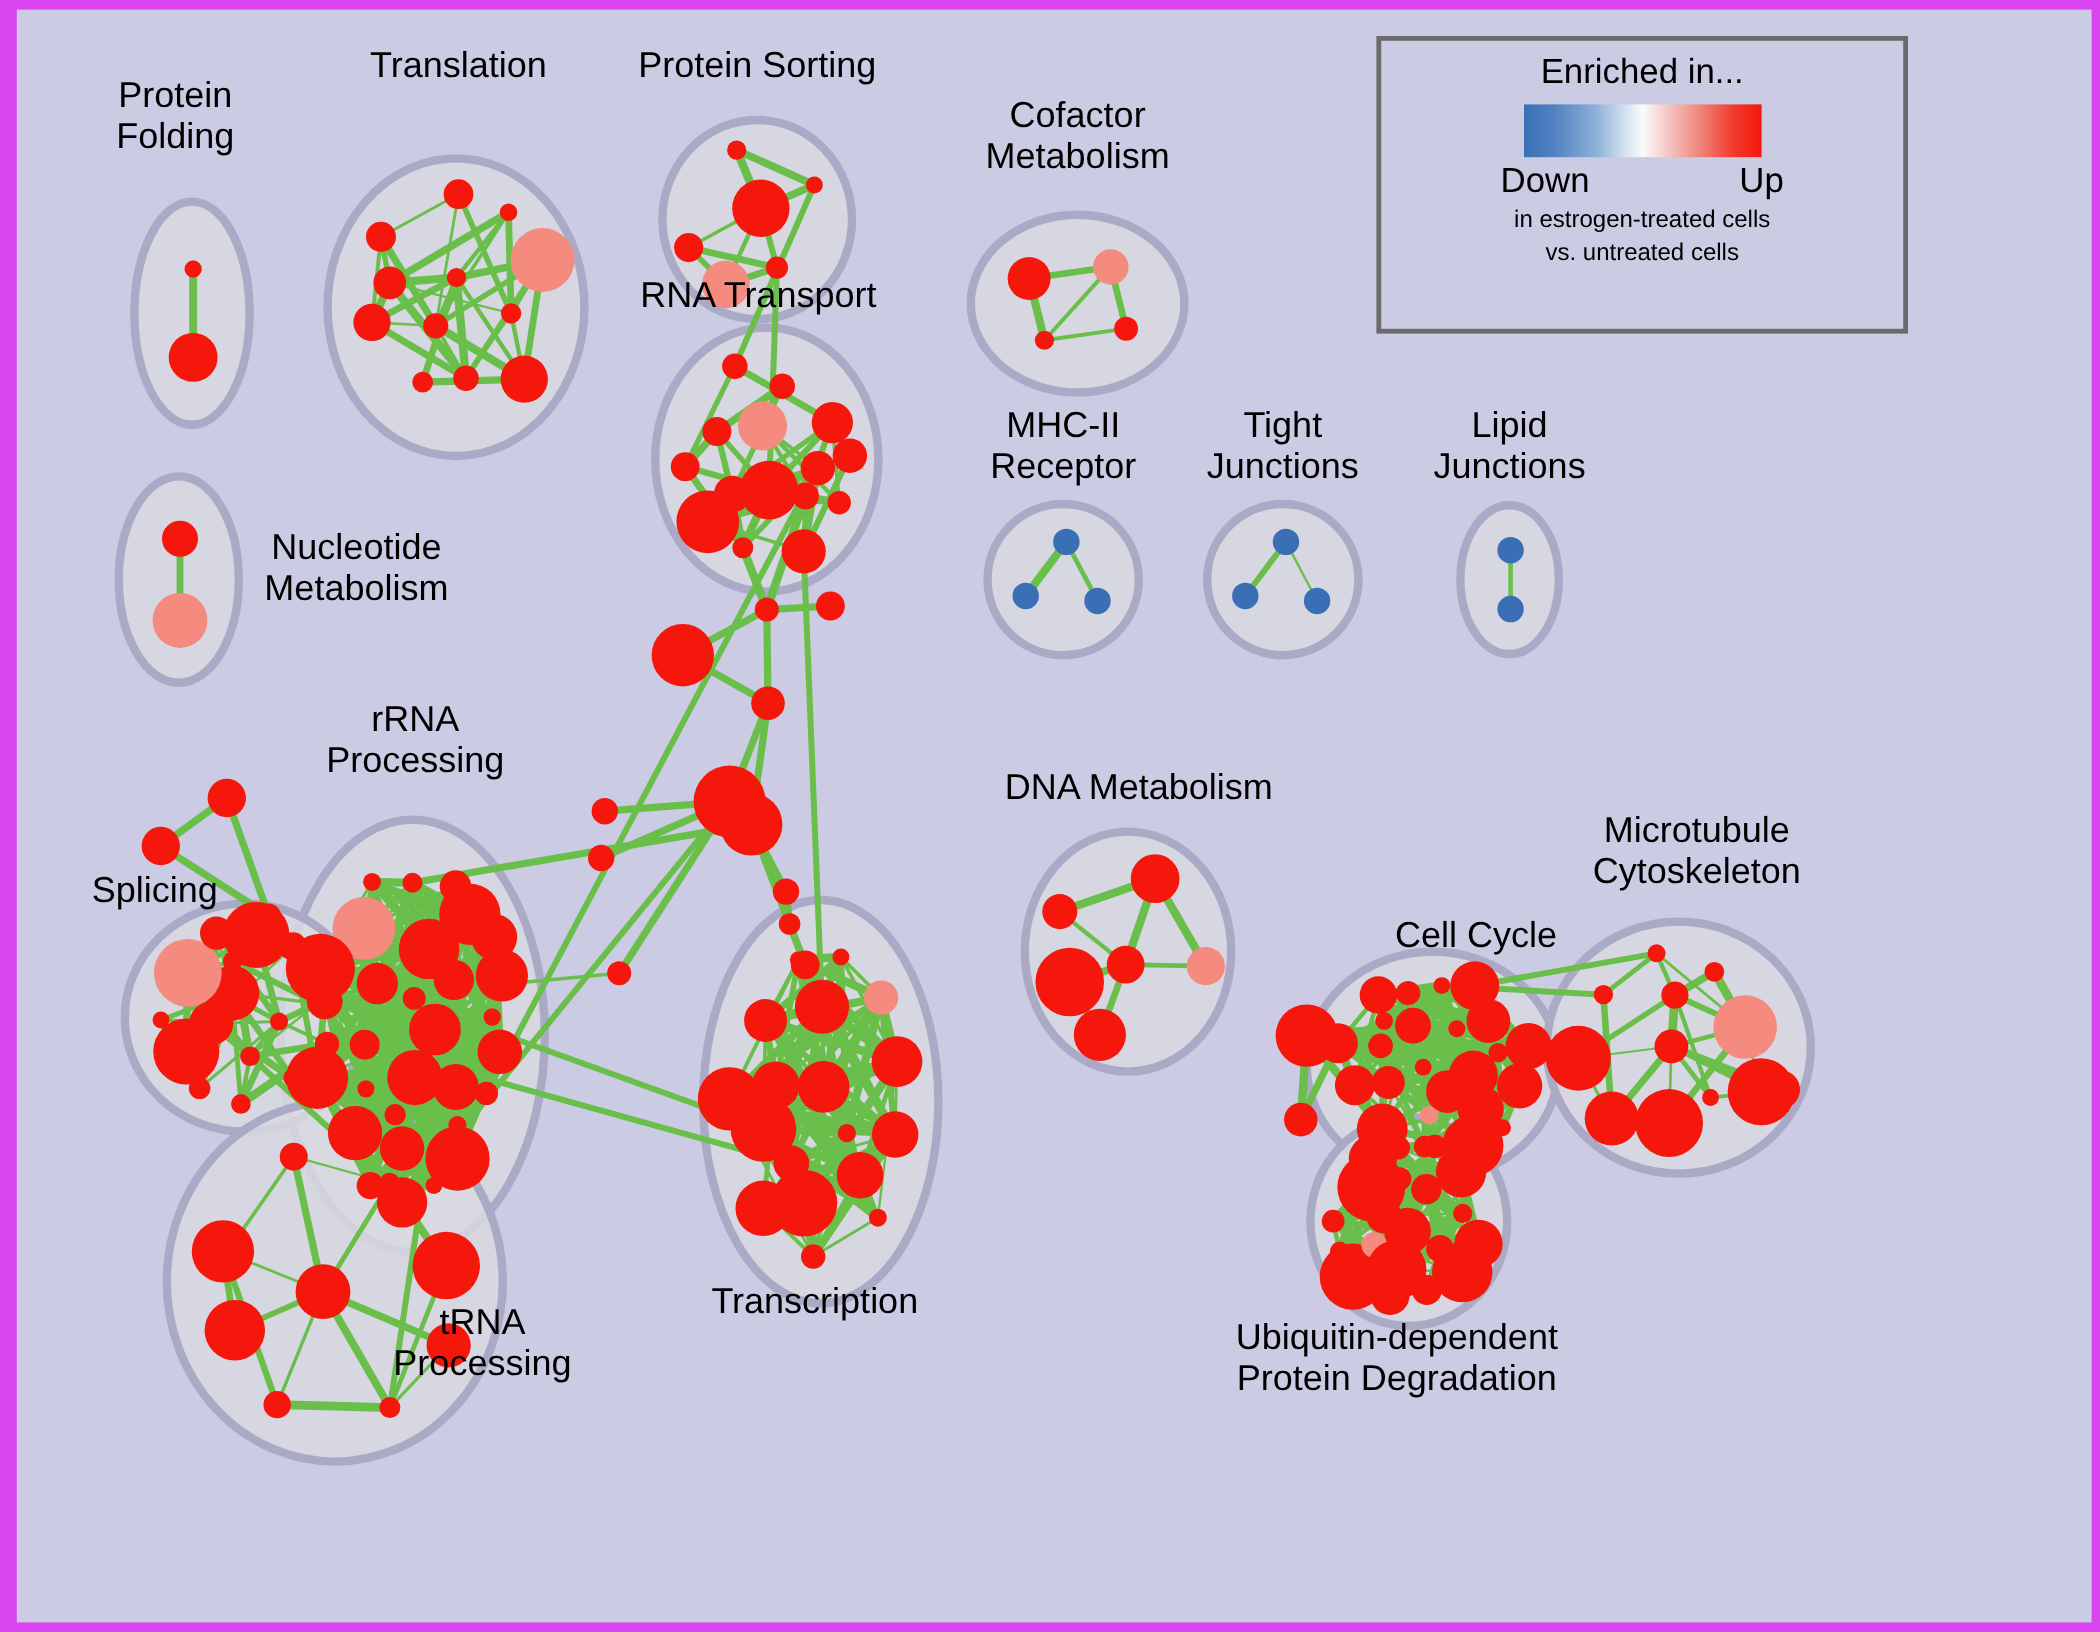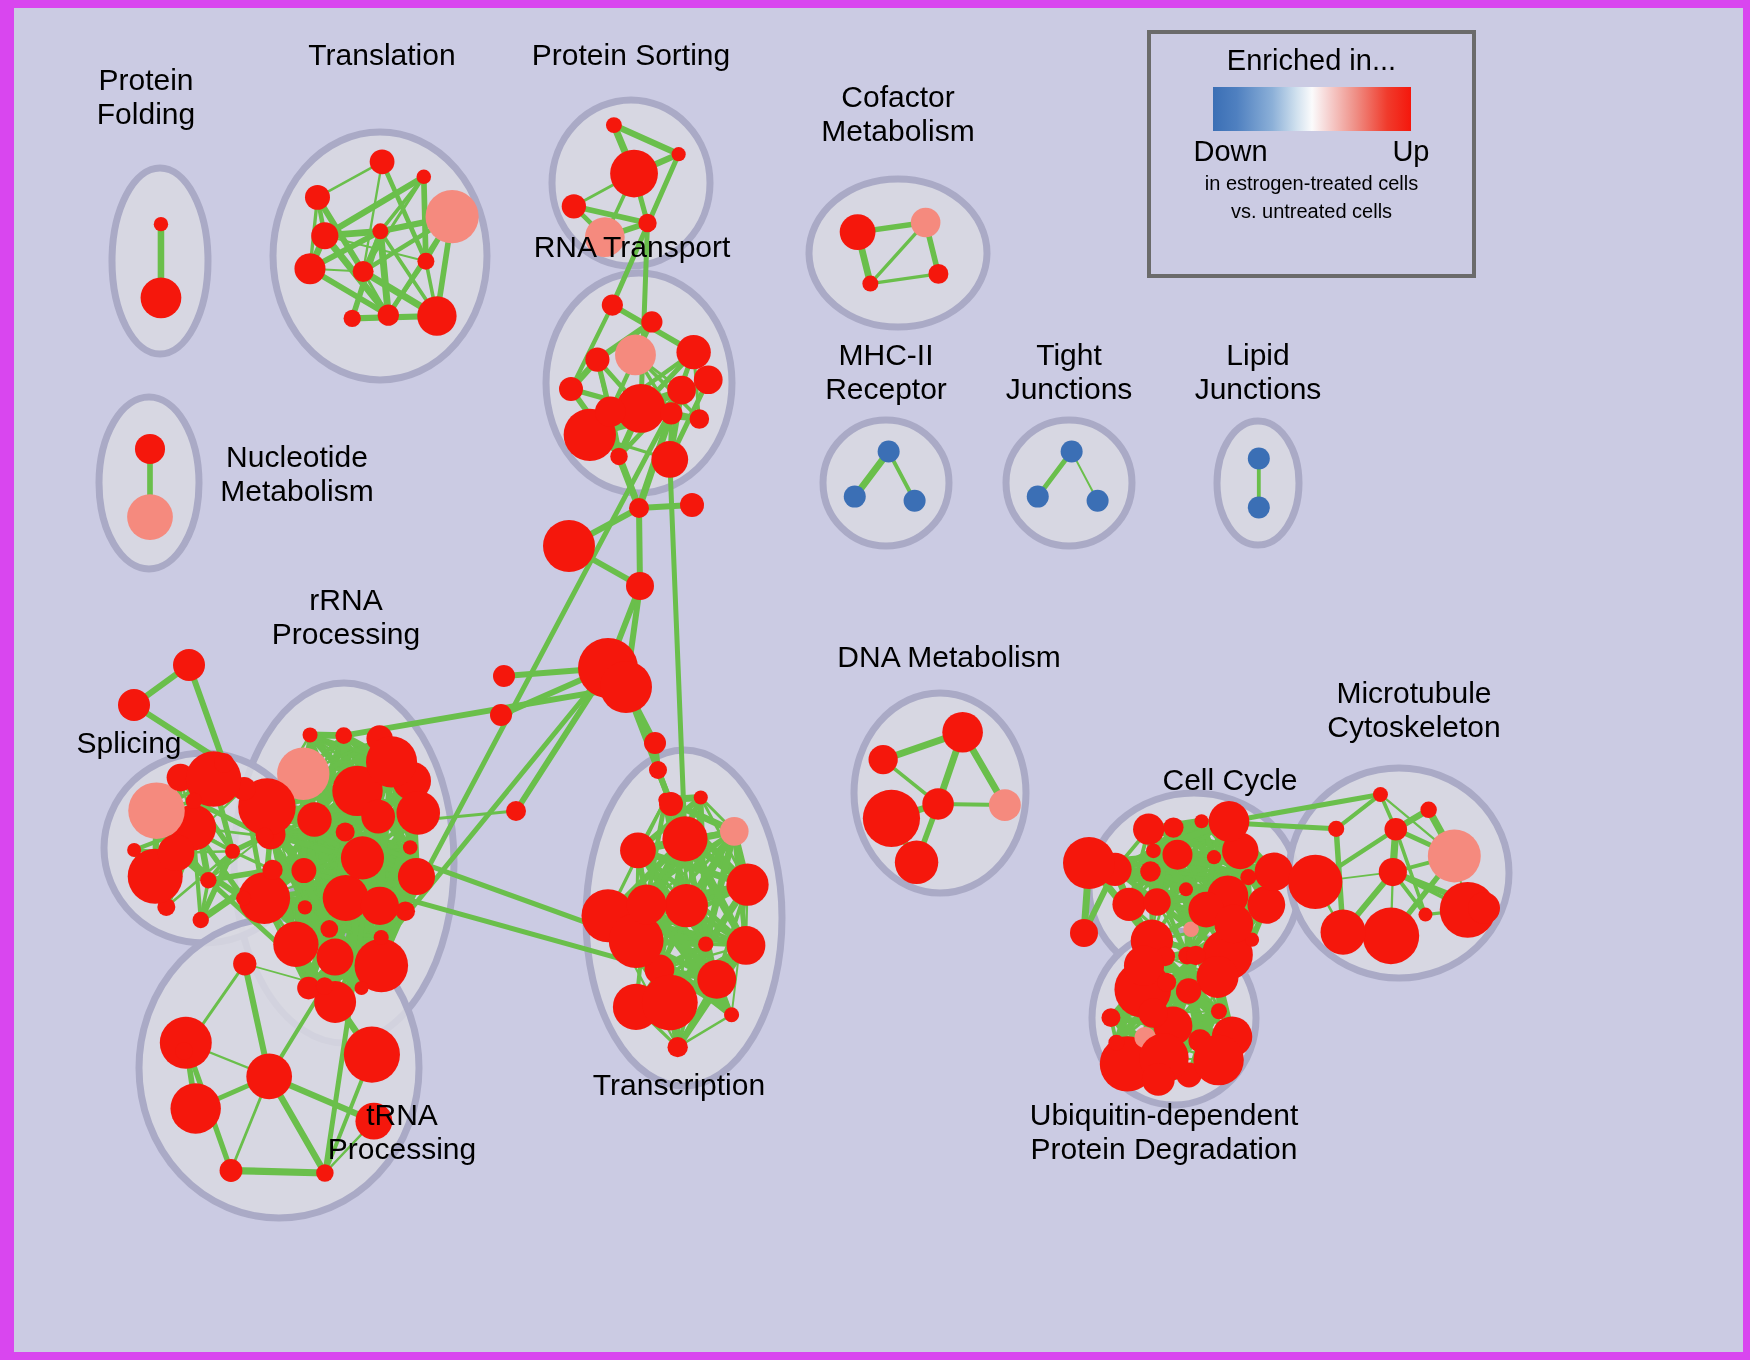--- a/index.html
+++ b/index.html
@@ -27,21 +27,21 @@
     line-height:1.12;
     font-family:"Liberation Sans",sans-serif;
     white-space:pre;
     text-align:center;
     transform:translate(-50%,0);
     pointer-events:none;
   }
   #legend{
     position:absolute;
     left:1133px;top:22px;
-    width:329px;height:248px;
+    width:443px;height:248px;
     background:#cbcbe3;
     border:4px solid #6b6b6b;
     box-sizing:border-box;
     display:flex;flex-direction:column;
     align-items:center;
     padding-top:10px;
   }
   #legend .ltitle{font-size:29px;color:#000;}
   #legend .bar{
     width:198px;height:44px;margin-top:10px;
@@ -1199,21 +1199,21 @@
         <div class="label" style="left: 368px; top: 30px;"><div>Translation</div></div>
         <div class="label" style="left: 617px; top: 30px;"><div>Protein Sorting</div></div>
         <div class="label" style="left: 618px; top: 222px;"><div>RNA Transport</div></div>
         <div class="label" style="left: 884px; top: 72px;"><div>Cofactor</div><div>Metabolism</div></div>
         <div class="label" style="left: 872px; top: 330px;"><div>MHC-II</div><div>Receptor</div></div>
         <div class="label" style="left: 1055px; top: 330px;"><div>Tight</div><div>Junctions</div></div>
         <div class="label" style="left: 1244px; top: 330px;"><div>Lipid</div><div>Junctions</div></div>
         <div class="label" style="left: 283px; top: 432px;"><div>Nucleotide</div><div>Metabolism</div></div>
         <div class="label" style="left: 332px; top: 575px;"><div>rRNA</div><div>Processing</div></div>
         <div class="label" style="left: 115px; top: 718px;"><div>Splicing</div></div>
-        <div class="label" style="left: 388px; top: 1078px; margin-top: 12px;"><div>tRNA</div><div>Processing</div></div>
+        <div class="label" style="left: 388px; top: 1078px;"><div>tRNA</div><div>Processing</div></div>
         <div class="label" style="left: 665px; top: 1060px;"><div>Transcription</div></div>
         <div class="label" style="left: 935px; top: 632px;"><div>DNA Metabolism</div></div>
         <div class="label" style="left: 1180px; top: 755px; margin-left: 36px;"><div>Cell Cycle</div></div>
         <div class="label" style="left: 1400px; top: 668px;"><div>Microtubule</div><div>Cytoskeleton</div></div>
         <div class="label" style="left: 1150px; top: 1090px;"><div>Ubiquitin-dependent</div><div>Protein Degradation</div></div>
       </div>
 
     <div id="legend">
       <div class="ltitle">Enriched in...</div>
       <div class="bar"></div>

